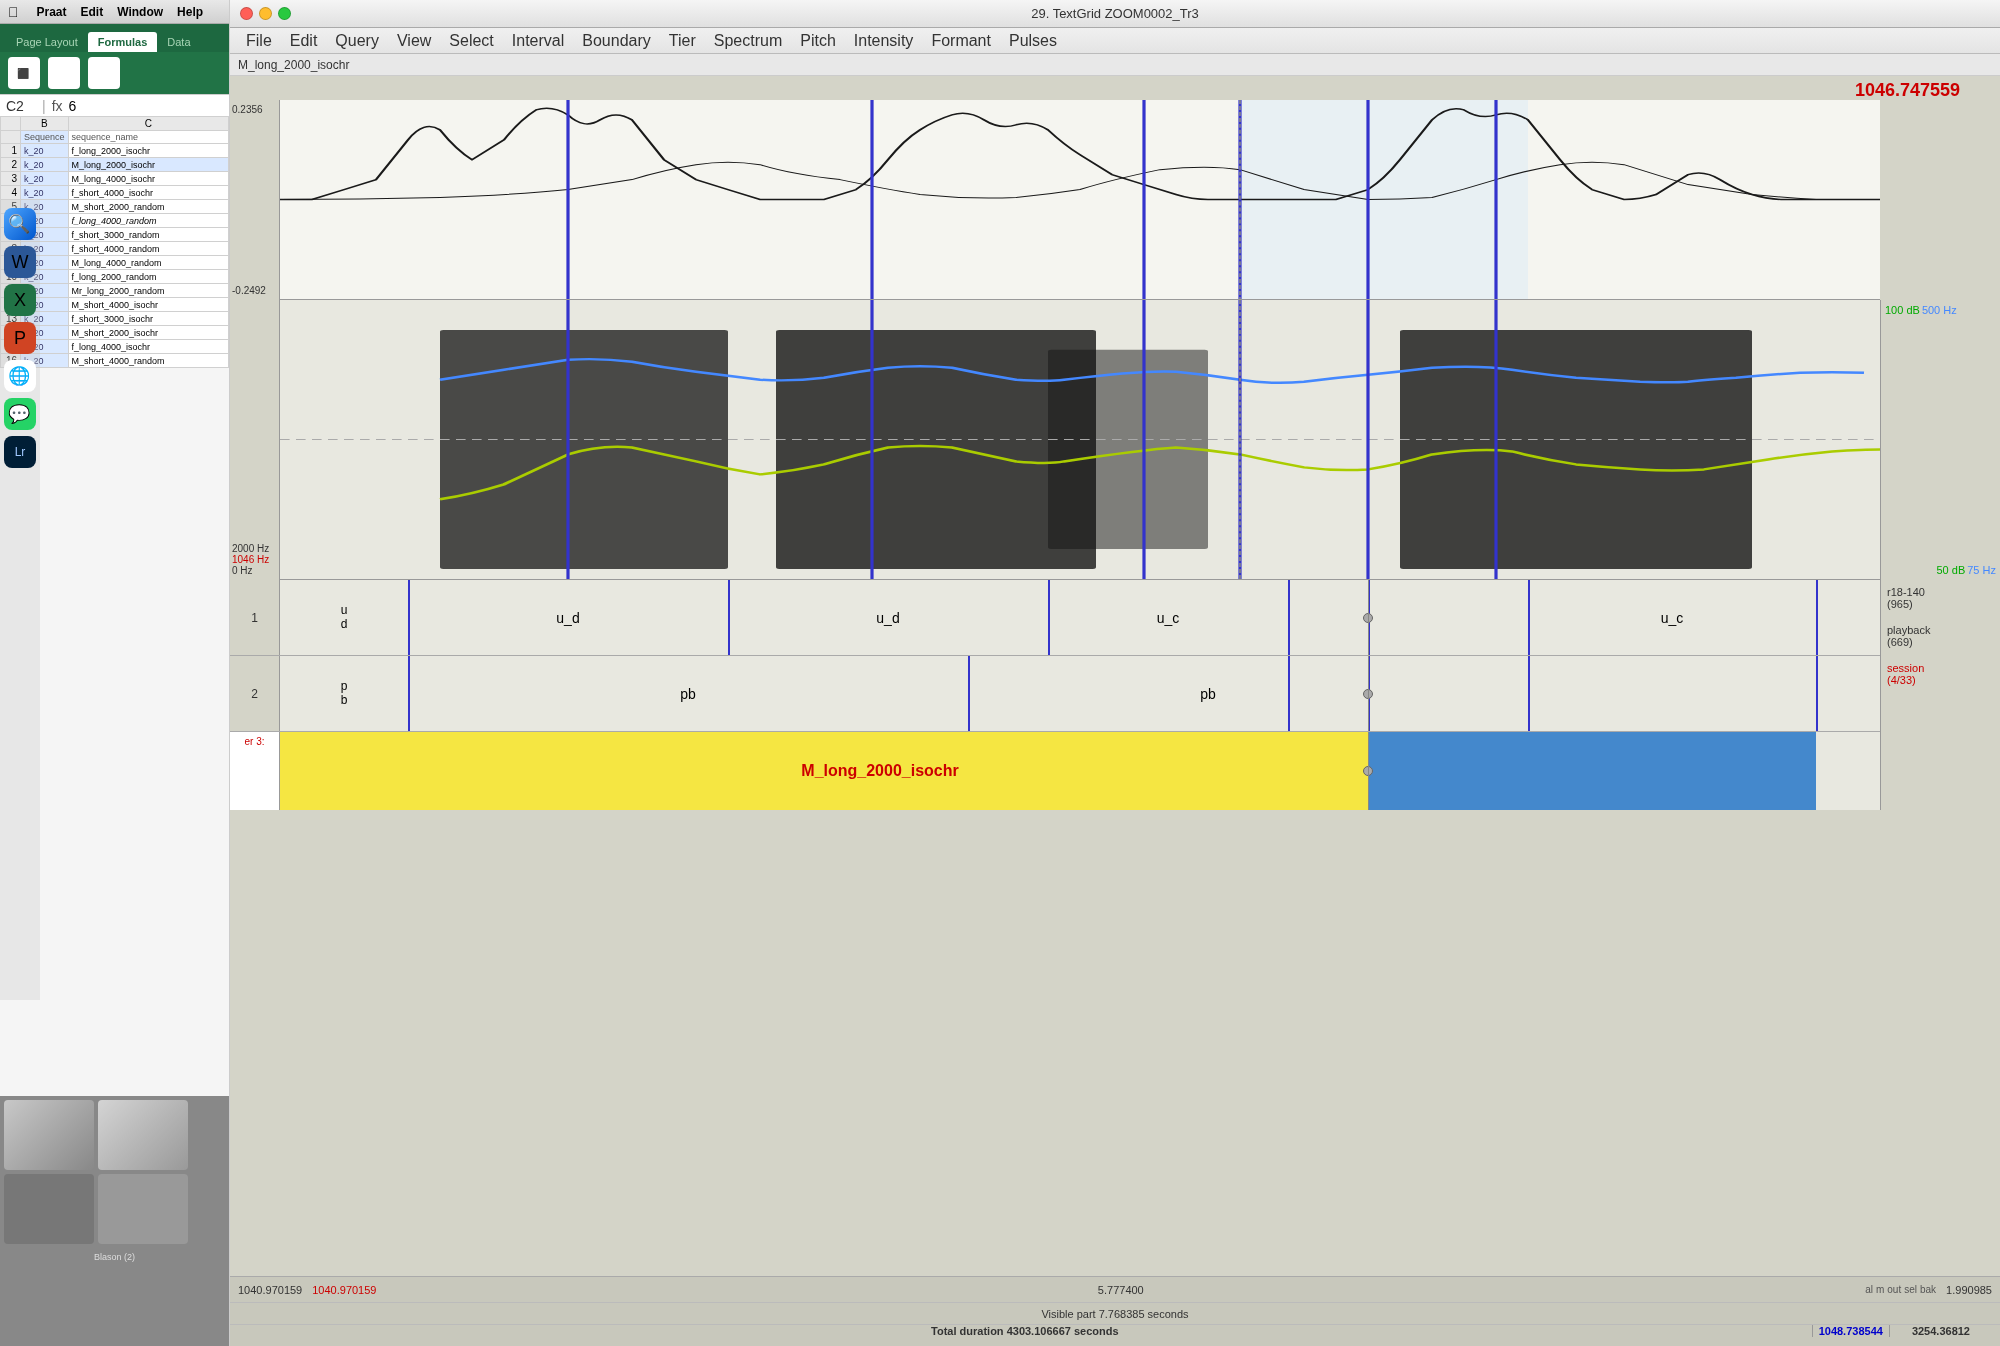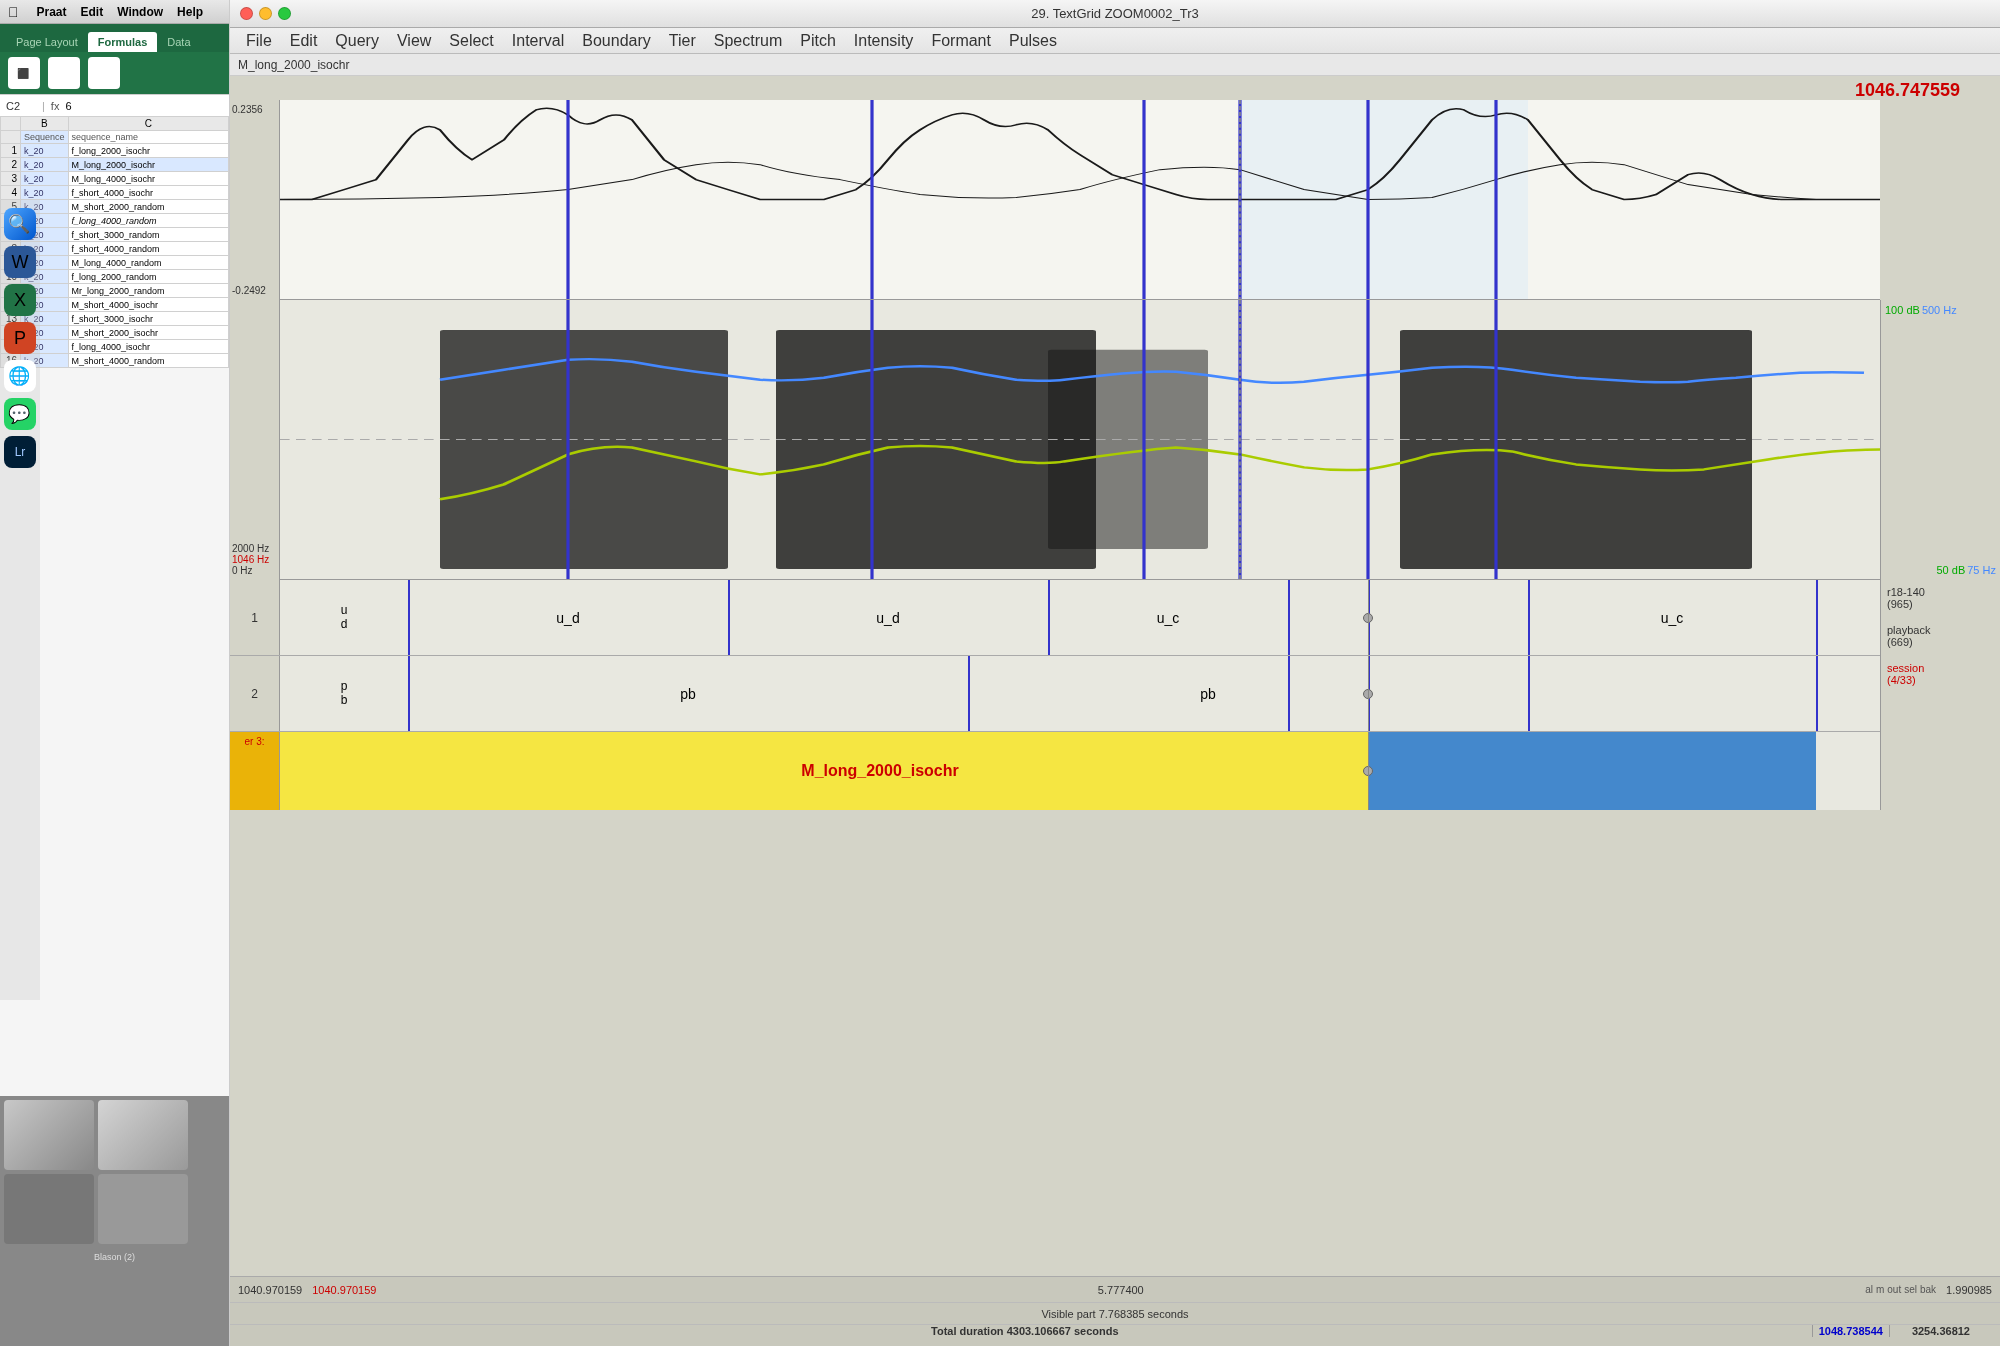--- a/index.html
+++ b/index.html
@@ -76,21 +76,21 @@
       font-weight: bold;
     }
 
     .excel-formula-bar {
       height: 22px;
       background: #fff;
       border-top: 1px solid #ccc;
       display: flex;
       align-items: center;
       padding: 0 6px;
-      font-size: 11px;
+      font-size: 14px;
       gap: 6px;
     }
 
     .excel-grid {
       flex: 1;
       background: #fff;
       overflow: hidden;
     }
 
     .excel-table {
@@ -552,21 +552,21 @@
             <div style="position:absolute;left:8%;top:0;width:35%;height:100%;display:flex;align-items:center;justify-content:center;font-size:14px;">pb</div>
             <div style="position:absolute;left:48%;top:0;width:20%;height:100%;display:flex;align-items:center;justify-content:center;font-size:14px;">pb</div>
 
             <div style="position:absolute;left:68%;top:50%;width:10px;height:10px;border-radius:50%;background:#aaa;border:1px solid #666;transform:translate(-50%,-50%);"></div>
 
             <div style="position:absolute;left:68%;top:0;bottom:0;width:1px;background:#888;"></div>
           </div>
         </div>
 
         <div style="position:absolute;top:152px;left:0;right:0;height:78px;display:flex;">
-          <div style="width:50px;background:#eab308;border-right:1px solid #999;display:flex;align-items:flex-start;justify-content:center;font-size:10px;color:#cc0000;padding-top:4px;text-align:center;">er 3:</div>
+          <div style="width:50px;background:#ffffff;border-right:1px solid #999;display:flex;align-items:flex-start;justify-content:center;font-size:10px;color:#cc0000;padding-top:4px;text-align:center;">er 3:</div>
           <div style="flex:1;position:relative;overflow:hidden;background:#f5e642;">
 
             <div style="position:absolute;left:68%;top:0;right:0;bottom:0;background:#4488cc;"></div>
             <div style="position:absolute;left:96%;top:0;bottom:0;right:0;width:4%;background:#e8e8e0;"></div>
 
             <div style="position:absolute;left:10%;top:0;width:55%;height:100%;display:flex;align-items:center;justify-content:center;font-size:16px;font-weight:bold;color:#cc0000;">M_long_2000_isochr</div>
 
             <div style="position:absolute;left:68%;top:50%;width:10px;height:10px;border-radius:50%;background:#aaa;border:1px solid #666;transform:translate(-50%,-50%);"></div>
 
             <div style="position:absolute;left:68%;top:0;bottom:0;width:1px;background:#888;"></div>

